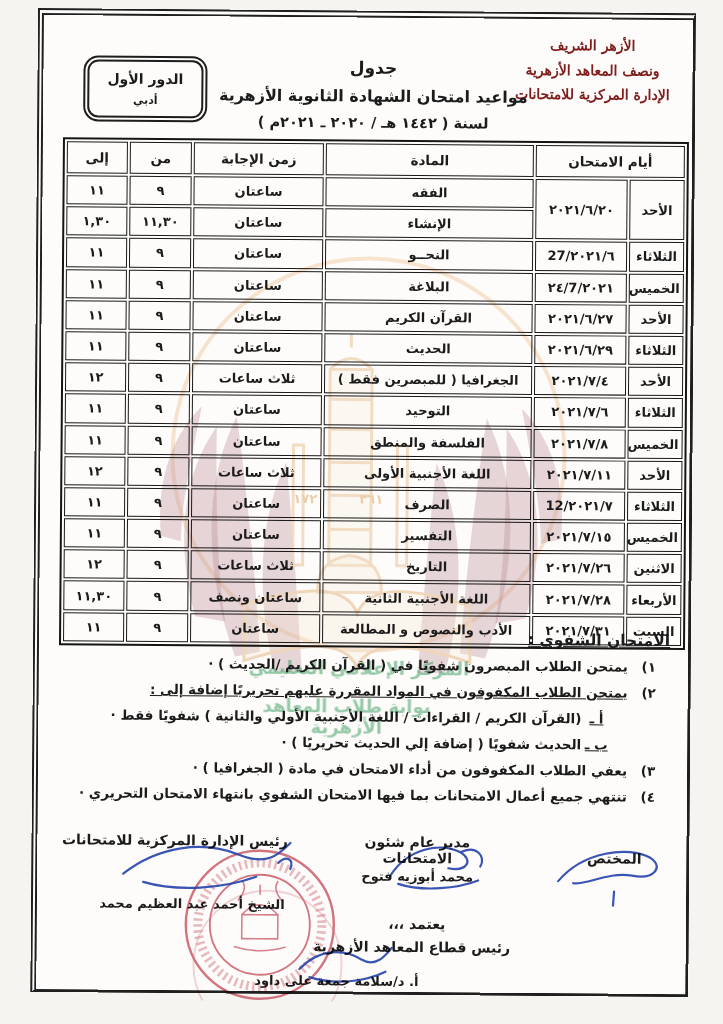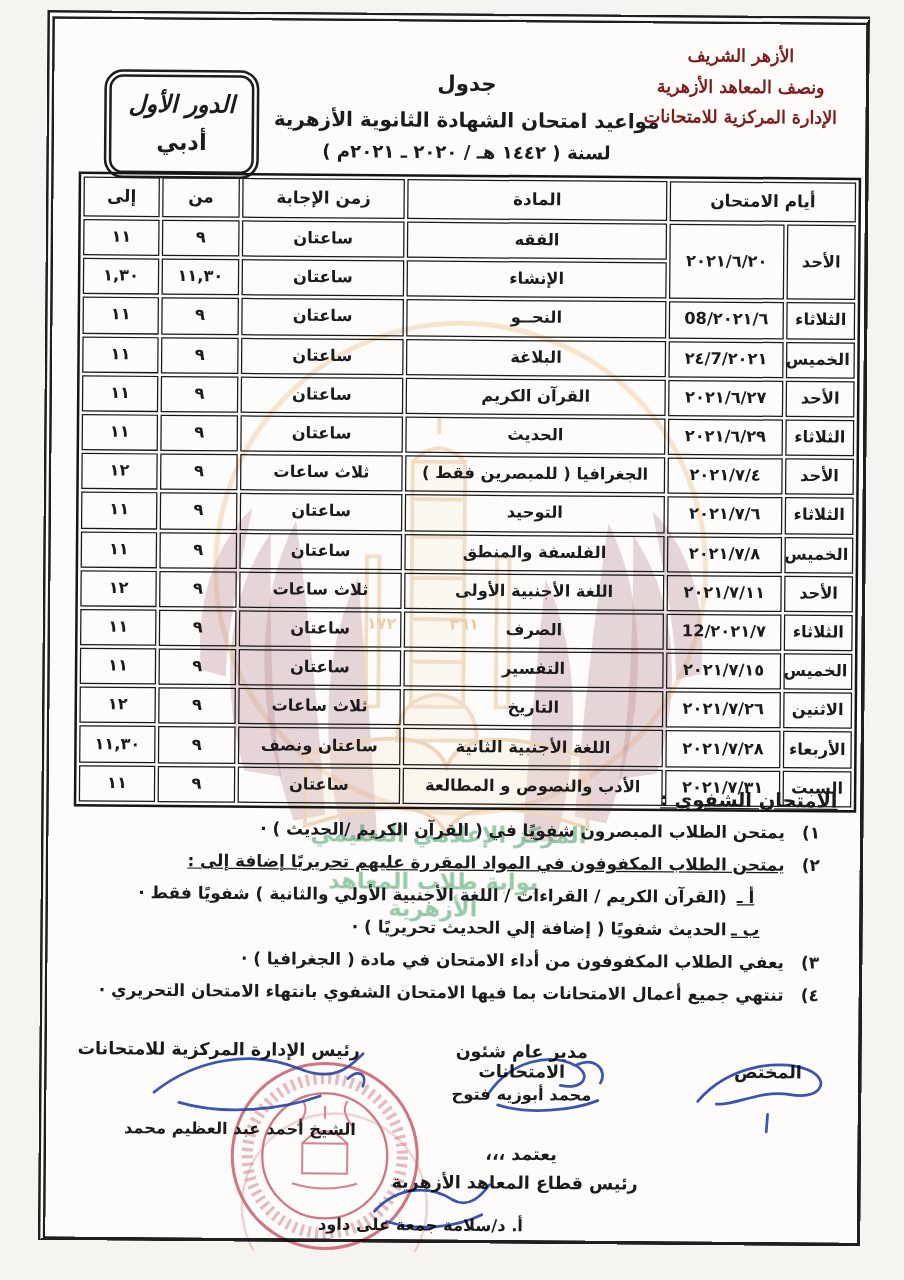--- a/index.html
+++ b/index.html
@@ -30,22 +30,22 @@
     position:absolute;top:14px;right:10px;width:180px;text-align:center;
     font-family:"DejaVu Serif",serif;font-weight:bold;font-size:14px;line-height:1.75;
     color:#7f1d1d;
   }
   .corner-box{
     position:absolute;top:44px;left:44px;width:96px;text-align:center;
     border:2px solid #1d1d1d;border-radius:11px;outline:2px solid #1d1d1d;outline-offset:2.5px;
     padding:6px 8px;background:#fdfcfa;
     font-weight:bold;line-height:1.7;
   }
-  .corner-box .l1{font-size:19px;font-style:italic;}
-  .corner-box .l2{font-size:18px;}
+  .corner-box .l1{font-size:14px;}
+  .corner-box .l2{font-size:11px;}
   .doc-title{position:absolute;top:40px;left:165px;width:330px;text-align:center;font-weight:bold;}
   .doc-title .t1{font-size:17px;margin-bottom:9px;}
   .doc-title .t2{font-size:16px;margin-bottom:9px;}
   .doc-title .t3{font-size:14.5px;}
 
   
   table.sched{
     position:absolute;top:122px;left:20px;width:618px;
     border-collapse:separate;border-spacing:2.5px;
     border:2.5px solid #151515;background:transparent;
@@ -174,21 +174,21 @@
             <td class="c-to">١١</td>
           </tr>
           <tr>
             <td class="c-subject">الإنشاء</td>
             <td class="c-duration">ساعتان</td>
             <td class="c-from">١١,٣٠</td>
             <td class="c-to">١,٣٠</td>
           </tr>
           <tr>
             <td class="c-day" rowspan="1">الثلاثاء</td>
-            <td class="c-date" rowspan="1">٢٠٢١/٦/08</td>
+            <td class="c-date" rowspan="1">٢٠٢١/٦/27</td>
             <td class="c-subject">النحــو</td>
             <td class="c-duration">ساعتان</td>
             <td class="c-from">٩</td>
             <td class="c-to">١١</td>
           </tr>
           <tr>
             <td class="c-day" rowspan="1">الخميس</td>
             <td class="c-date" rowspan="1">٢٠٢١/7/٢٤</td>
             <td class="c-subject">البلاغة</td>
             <td class="c-duration">ساعتان</td>

